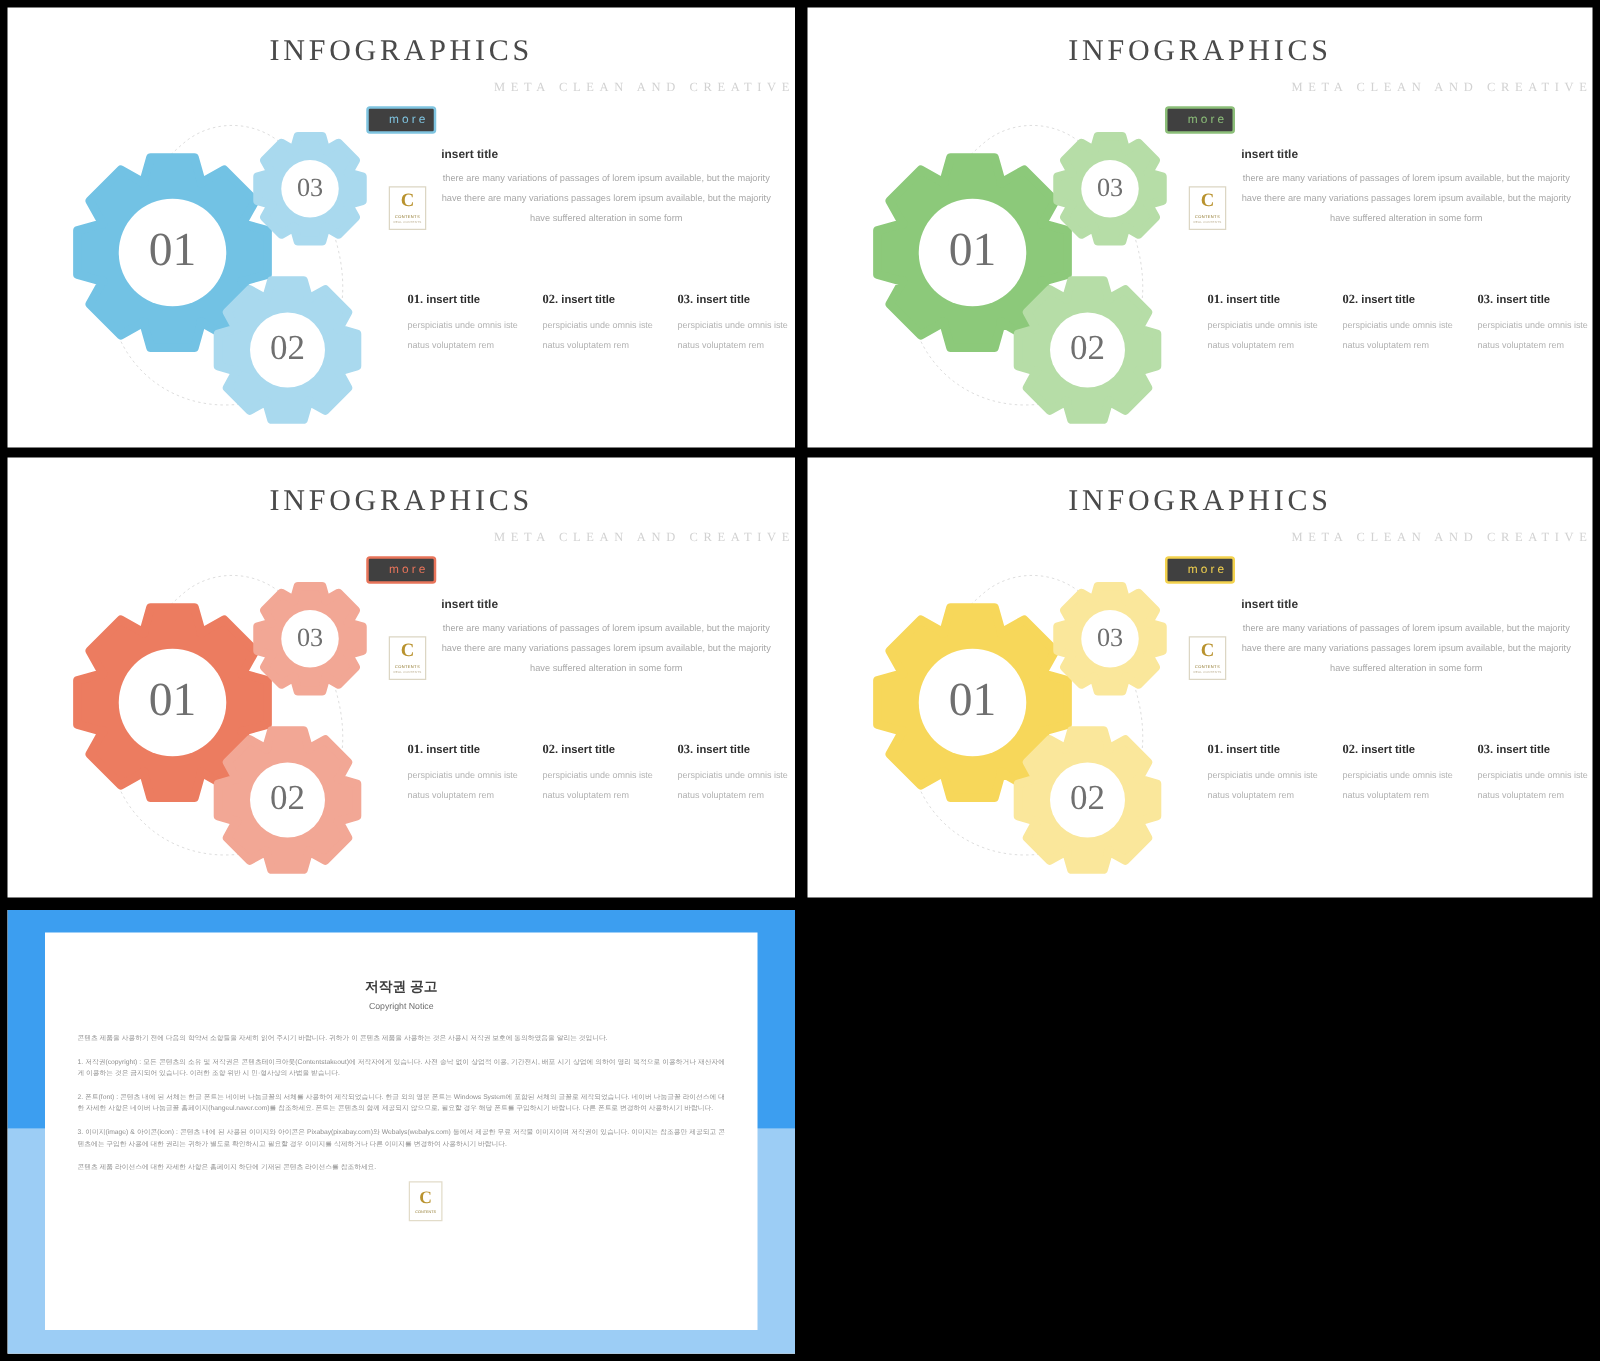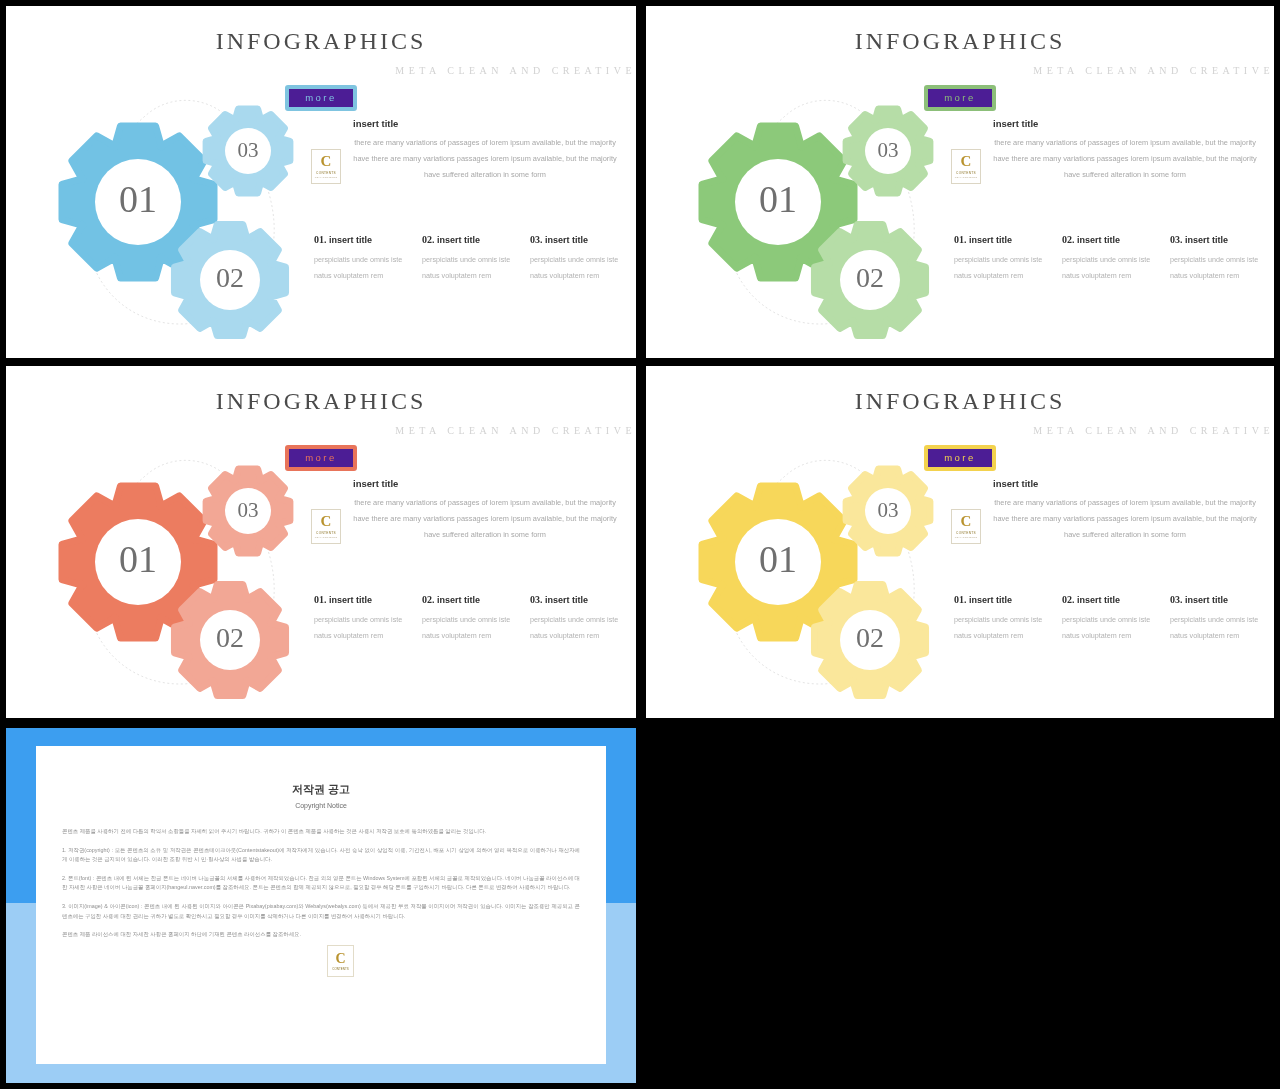--- a/index.html
+++ b/index.html
@@ -28,27 +28,27 @@
     text-align:right;
     font-family:"Liberation Serif",serif;
     font-size:10px;
     letter-spacing:4.5px;
     color:#d2d2d2;
     margin-top:10px;
   }
   .morewrap{text-align:center;margin-top:9px;}
   .morebtn{
     display:inline-block;
-    padding:3px 16px 4px 16px;
-    border:4px solid #14532d;
+    padding:3px 4px 4px 16px;
+    border:2px solid #14532d;
     border-radius:3px;
     font-size:9.5px;
     letter-spacing:2.5px;
     color:#7fc4e0;
-    background:#4c1d95;
+    background:#404040;
   }
 
   
   .gearart{position:absolute;left:28px;top:78px;width:292px;height:262px;}
   .gearart svg{display:block;}
   .gnum{
     font-family:"Liberation Serif",serif;
     fill:#6f6f6f;
     text-anchor:middle;
     dominant-baseline:middle;
@@ -78,21 +78,21 @@
   }
   .logo .lt1{font-size:3.2px;letter-spacing:.3px;color:#8d7427;margin-top:2px;}
   .logo .lt2{font-size:2.4px;letter-spacing:.2px;color:#bdb093;margin-top:1px;}
   .bodytxt{
     font-size:7.4px;
     line-height:16.2px;
     color:#a8a8a8;
     text-align:center;
   }
 
-  .cols{position:absolute;left:308px;top:228px;width:312px;display:flex;gap:12px;}
+  .cols{position:absolute;left:320px;top:228px;width:312px;display:flex;gap:12px;}
   .col{width:104px;}
   .col h4{
     margin:0 0 7px 0;
     font-size:9px;
     color:#2d2d2d;
     font-weight:bold;
   }
   .col h4 .num{font-family:"Liberation Serif",serif;font-size:10px;}
   .col p{
     margin:0;

